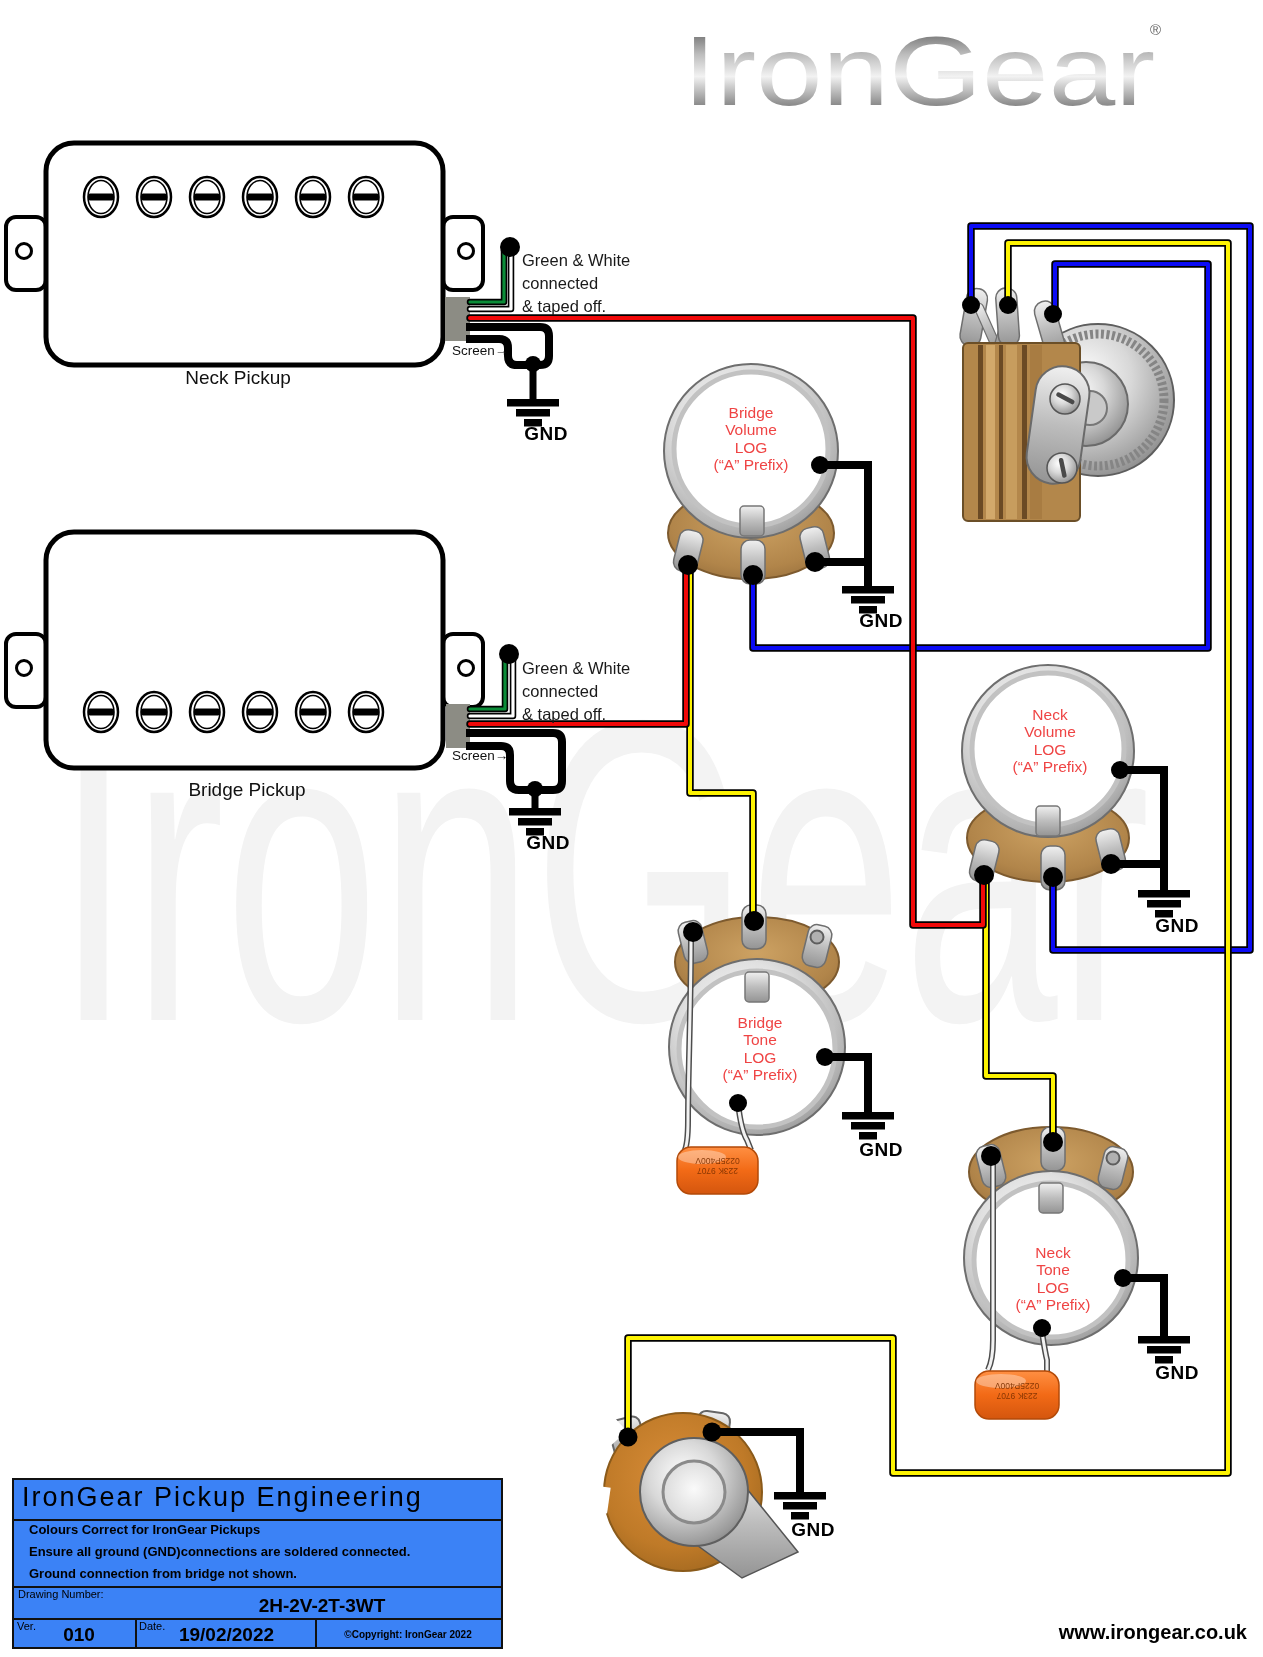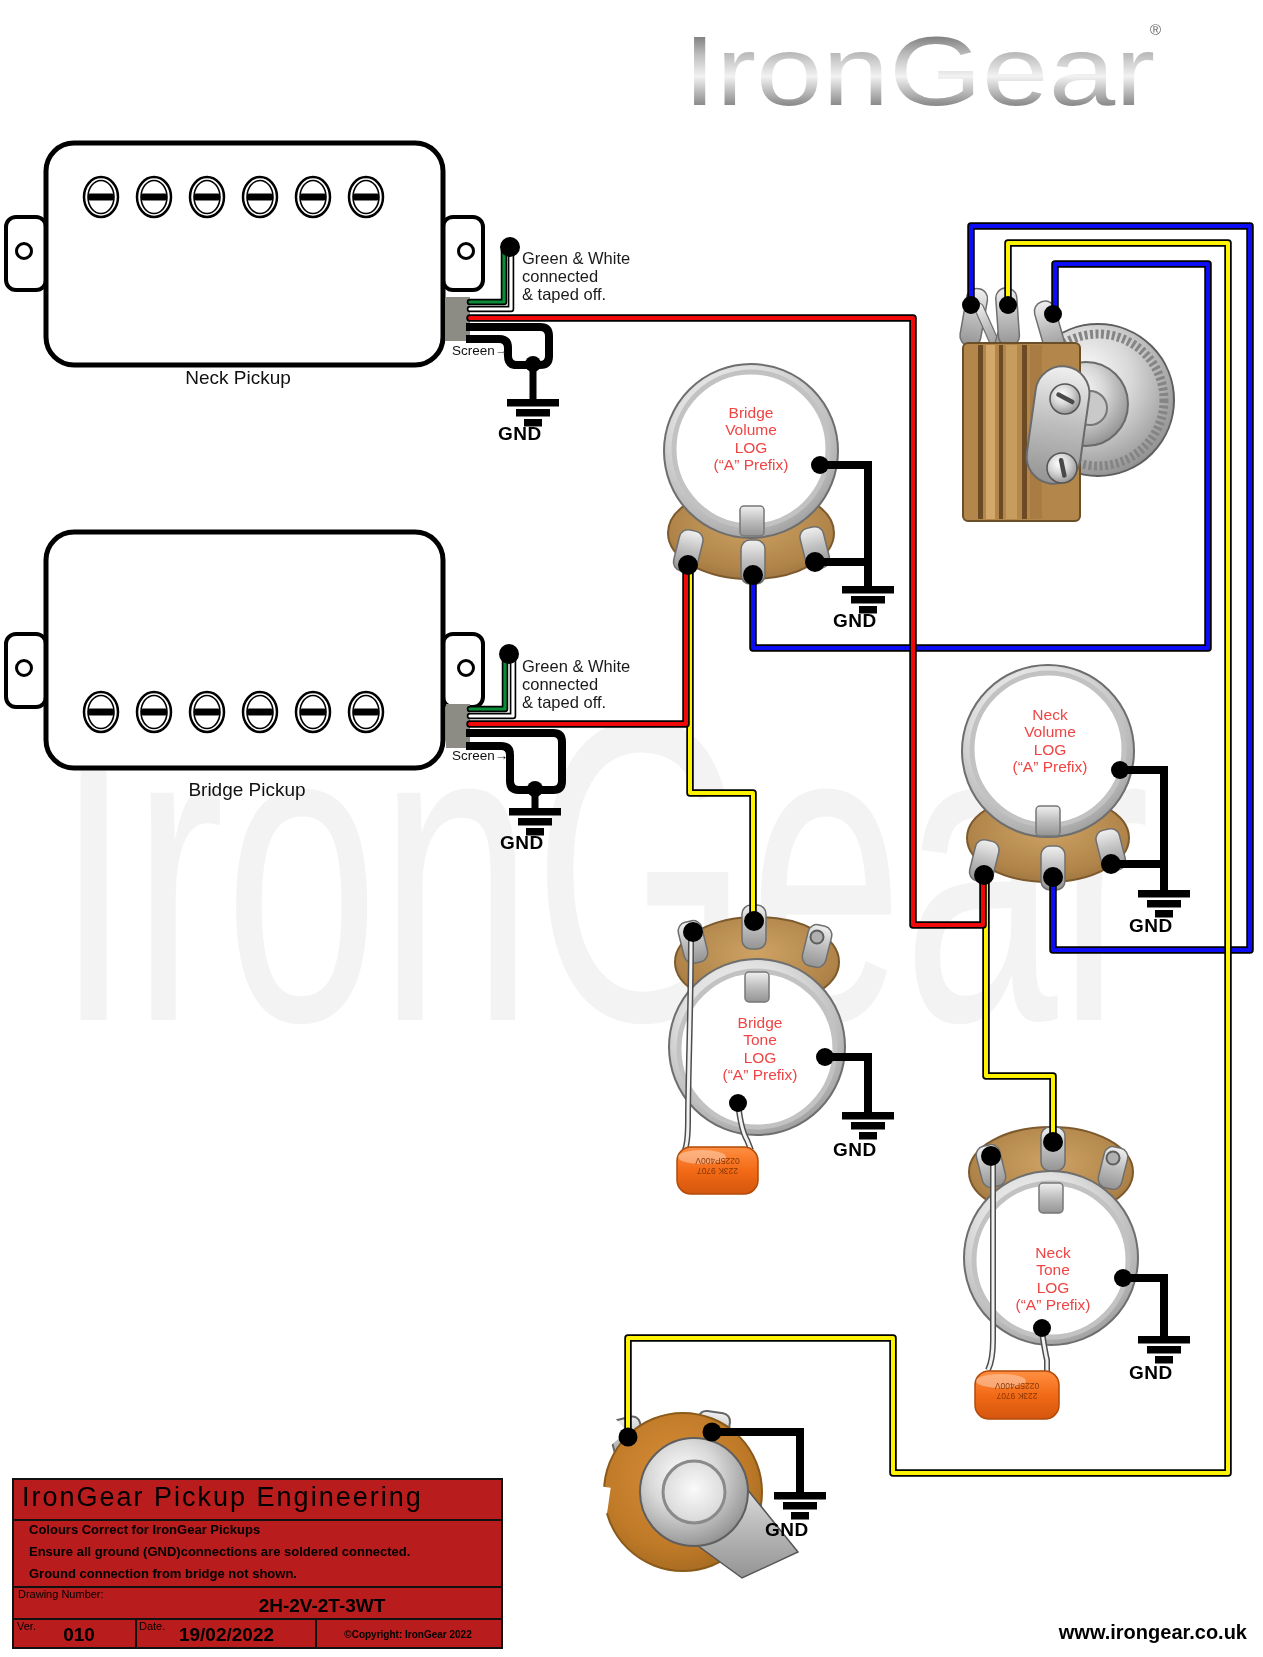--- a/index.html
+++ b/index.html
@@ -2,29 +2,29 @@
 <html><head>
 <meta charset="utf-8">
 <style>
   html,body{margin:0;padding:0;background:#fff}
   .stage{position:relative;width:1263px;height:1657px;background:#fff;overflow:hidden;
          font-family:"Liberation Sans",sans-serif;color:#000}
   .stage svg{position:absolute;left:0;top:0}
   .t{position:absolute;line-height:1.1}
   .pre{white-space:pre-line}
   .ctr{text-align:center}
-  .gnd{font-weight:bold;font-size:19px;width:70px;text-align:left;letter-spacing:0.5px}
+  .gnd{font-weight:bold;font-size:19px;width:70px;text-align:right;letter-spacing:0.5px}
   .potlbl{font-size:15.5px;line-height:17.4px;width:160px;color:#ef4444}
-  .note{font-size:16.5px;line-height:18px;width:175px;color:#1a1a1a}
+  .note{font-size:16.5px;line-height:23px;width:175px;color:#1a1a1a}
   .screen{font-size:13.5px;color:#111}
   .pklbl{font-size:19px;width:200px;text-align:center;color:#111}
   .capmark{font-size:8.5px;line-height:9.5px;color:#7d3101;opacity:.9;text-align:center;
            transform:rotate(180deg)}
   
-  .tb{position:absolute;left:12px;top:1478px;width:487px;height:167px;border:2px solid #111;background:#b91c1c}
+  .tb{position:absolute;left:12px;top:1478px;width:487px;height:167px;border:2px solid #111;background:#3b82f6}
   .tb .t{position:absolute}
   .hline{position:absolute;left:0;width:100%;border-top:2px solid #111}
   .vline{position:absolute;top:138px;height:29px;border-left:2px solid #111}
   .lbl-sm{font-size:11px}
   .val-lg{font-size:19px;font-weight:600}
 </style>
 </head>
 <body>
 
 <div class="stage">

